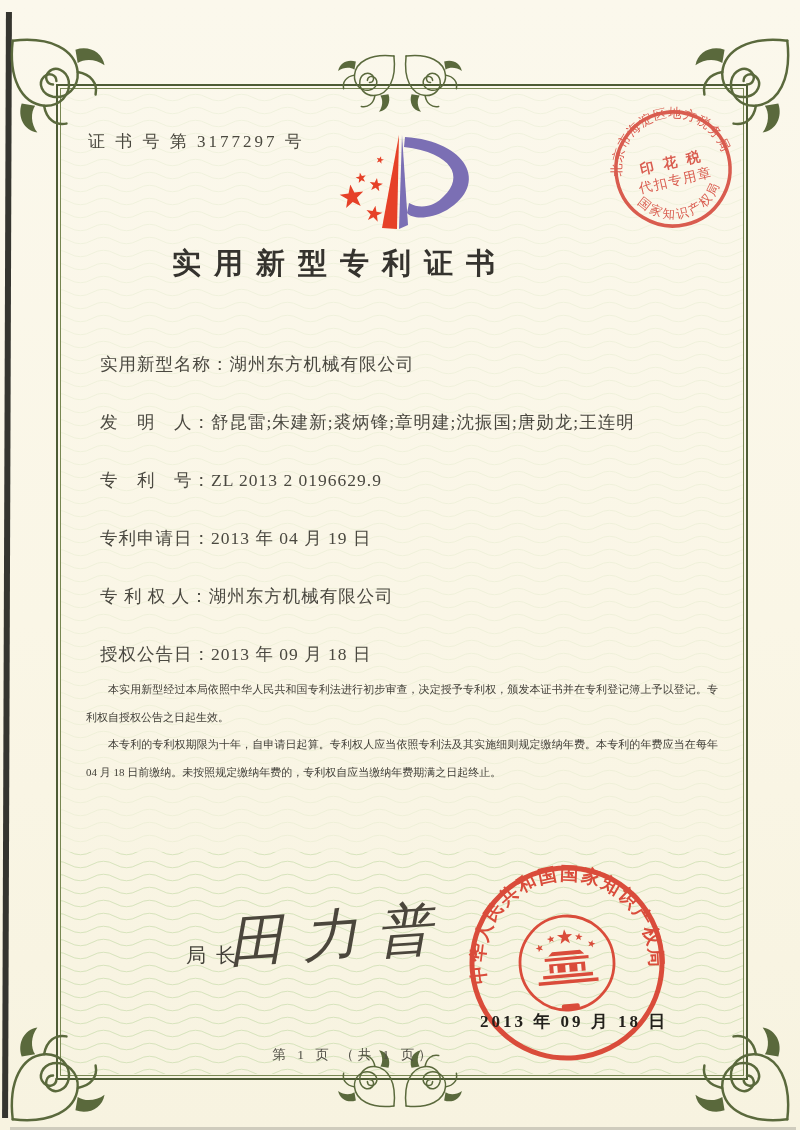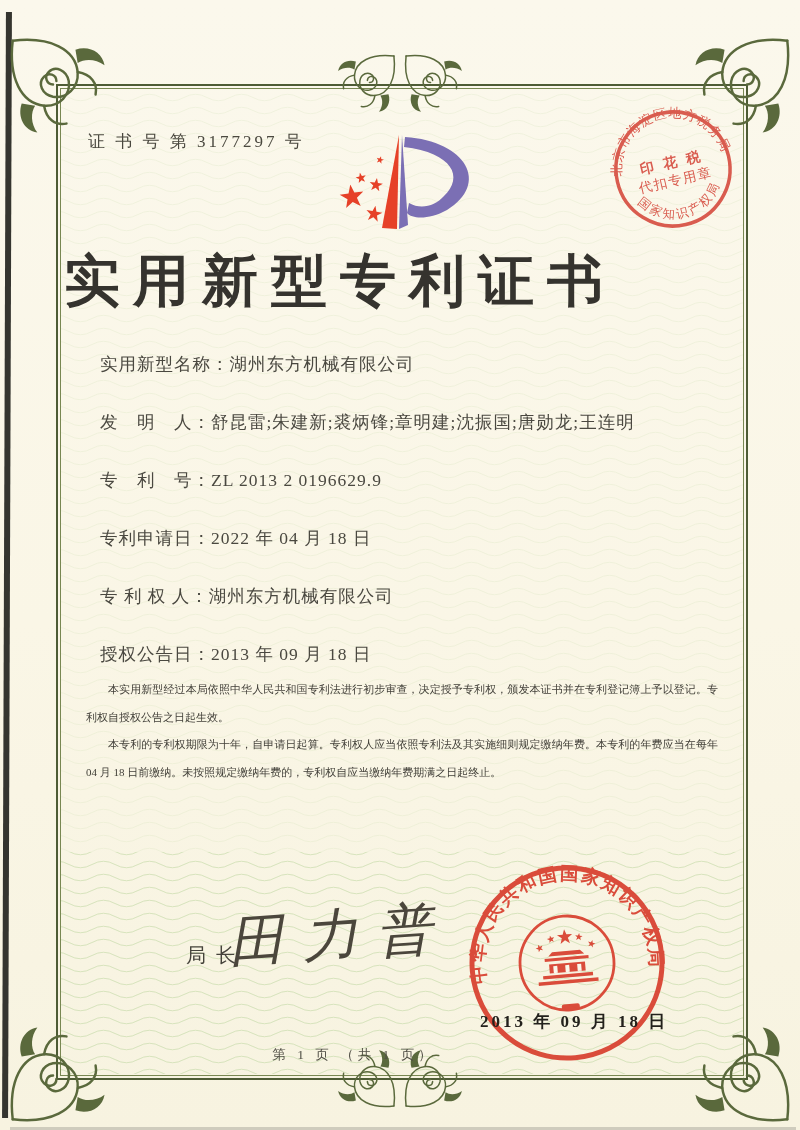--- a/index.html
+++ b/index.html
@@ -6,21 +6,21 @@
   .page{position:relative;width:800px;height:1130px;background:linear-gradient(180deg,#fbf8ec 0%,#faf6e6 55%,#f7f3e0 100%);overflow:hidden;font-family:"Liberation Serif","DejaVu Serif",serif;color:#3e3c36;}
   .scan-edge{position:absolute;left:4px;top:12px;width:6px;height:1106px;background:#35352f;transform:rotate(.2deg);}
   .scan-shadow-bottom{position:absolute;left:10px;bottom:0;width:786px;height:3px;background:#cfccbd;}
   .frame{position:absolute;left:56px;top:84px;width:688px;height:992px;border:2.5px solid #4e5c35;}
   .frame-inner{position:absolute;left:2px;top:2px;right:2px;bottom:2px;border:1px solid #78875267;border:1px solid #788752;}
   .waves{position:absolute;left:0;top:0;pointer-events:none;}
   .orn{position:absolute;pointer-events:none;}
   .cert-no{position:absolute;left:88px;top:130px;font-size:17px;letter-spacing:3px;color:#4a483f;}
   .logo{position:absolute;left:312px;top:126px;}
   .tax-stamp{position:absolute;left:600px;top:96px;transform:rotate(-13deg);opacity:.88;}
-  .title{position:absolute;left:0;top:244px;width:680px;text-align:center;font-size:56px;font-weight:600;letter-spacing:13px;color:#35332e;}
+  .title{position:absolute;left:0;top:244px;width:680px;text-align:center;font-size:29px;font-weight:600;letter-spacing:13px;color:#35332e;}
   .field{position:absolute;left:100px;font-size:17.5px;color:#4a4840;letter-spacing:1px;white-space:nowrap;}
   .field .lab{color:#4a4840;}
   .paras{position:absolute;left:86px;top:676px;width:632px;font-size:11px;line-height:27.5px;color:#413f38;text-align:justify;}
   .paras p{margin:0;text-indent:2em;}
   .sig-role{position:absolute;left:158px;top:942px;font-size:20px;letter-spacing:10px;color:#45433b;margin-left:28px;}
   .sig-name{position:absolute;left:228px;top:898px;font-size:56px;font-style:italic;letter-spacing:18px;color:#4b463c;transform:rotate(-4deg);font-family:"DejaVu Serif","Liberation Serif",serif;}
   .office-seal{position:absolute;left:460px;top:856px;opacity:.93;}
   .seal-date{position:absolute;left:480px;top:1010px;font-size:17px;letter-spacing:3px;color:#23211c;font-weight:600;}
   .footer{position:absolute;left:0;top:1046px;width:708px;text-align:center;font-size:13.5px;letter-spacing:4px;color:#514f46;}
   svg text{font-family:"Liberation Serif","DejaVu Serif",serif;}
@@ -128,21 +128,21 @@
   <div class="field" style="top:352px">
     <span class="lab">实用新型名称：</span><span>湖州东方机械有限公司</span>
   </div>
   <div class="field" style="top:410px">
     <span class="lab">发　明　人：</span><span>舒昆雷;朱建新;裘炳锋;章明建;沈振国;唐勋龙;王连明</span>
   </div>
   <div class="field" style="top:468px">
     <span class="lab">专　利　号：</span><span>ZL 2013 2 0196629.9</span>
   </div>
   <div class="field" style="top:526px">
-    <span class="lab">专利申请日：</span><span>2022 年 04 月 18 日</span>
+    <span class="lab">专利申请日：</span><span>2013 年 04 月 19 日</span>
   </div>
   <div class="field" style="top:584px">
     <span class="lab">专 利 权 人：</span><span>湖州东方机械有限公司</span>
   </div>
   <div class="field" style="top:642px">
     <span class="lab">授权公告日：</span><span>2013 年 09 月 18 日</span>
   </div>
 
   <div class="paras">
     <p>本实用新型经过本局依照中华人民共和国专利法进行初步审查，决定授予专利权，颁发本证书并在专利登记簿上予以登记。专利权自授权公告之日起生效。</p>

